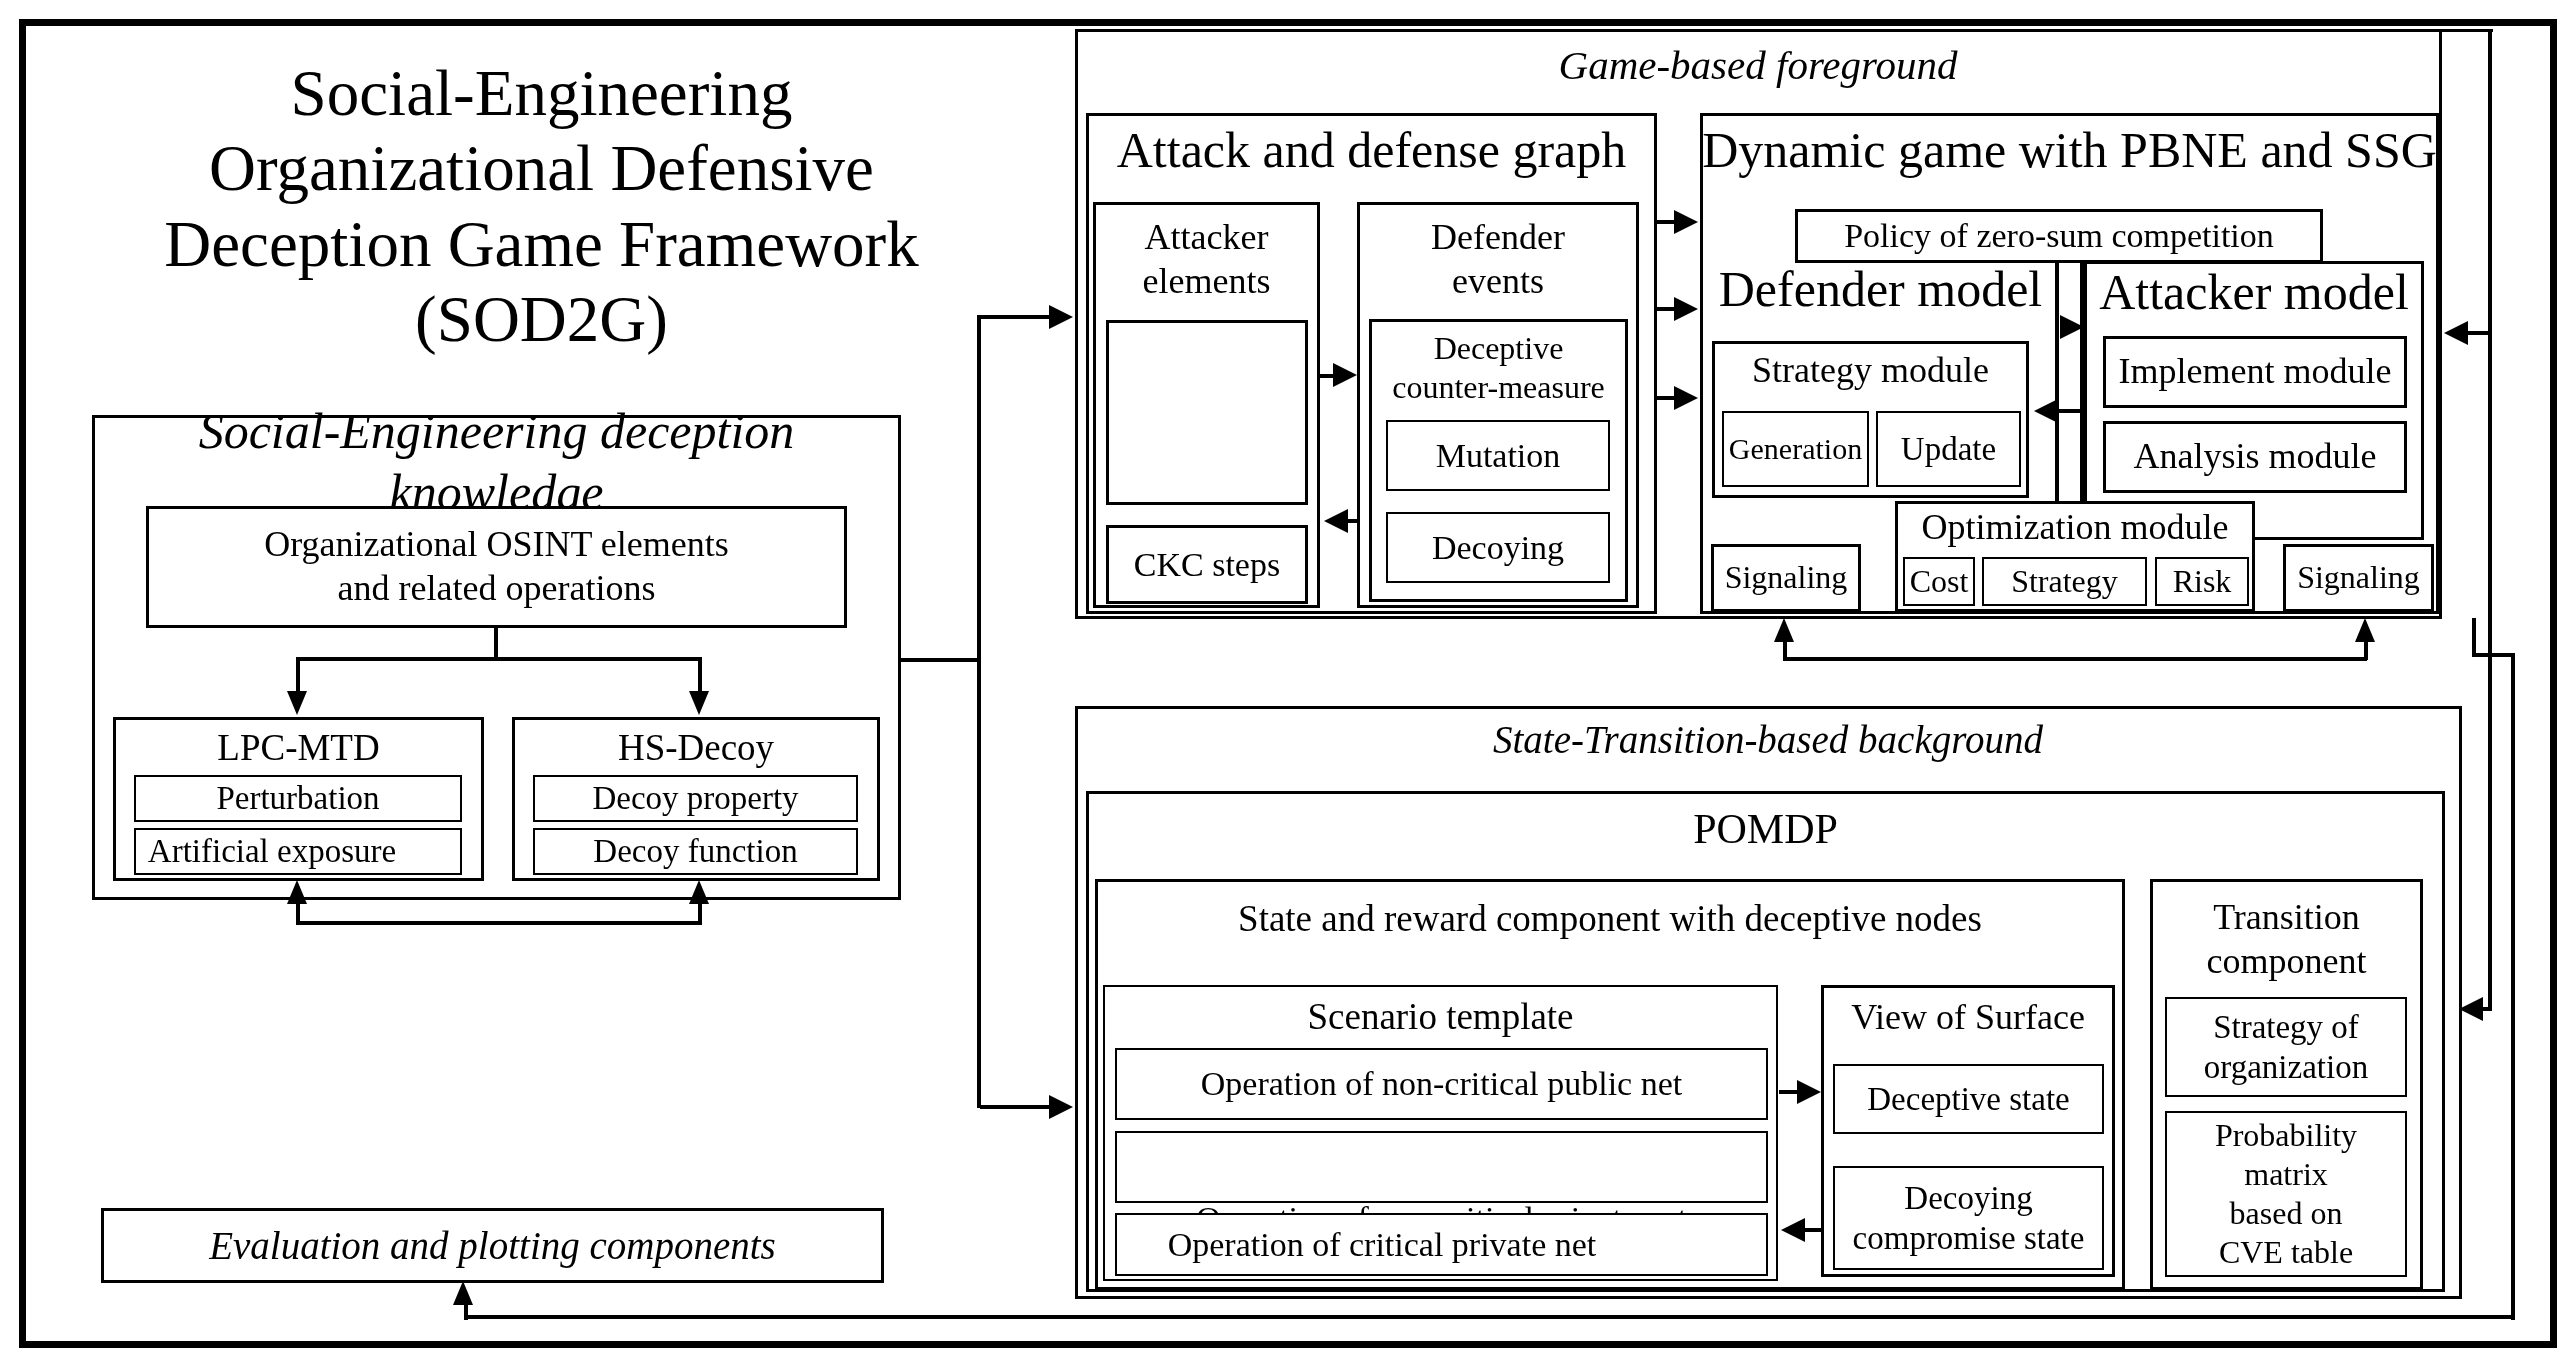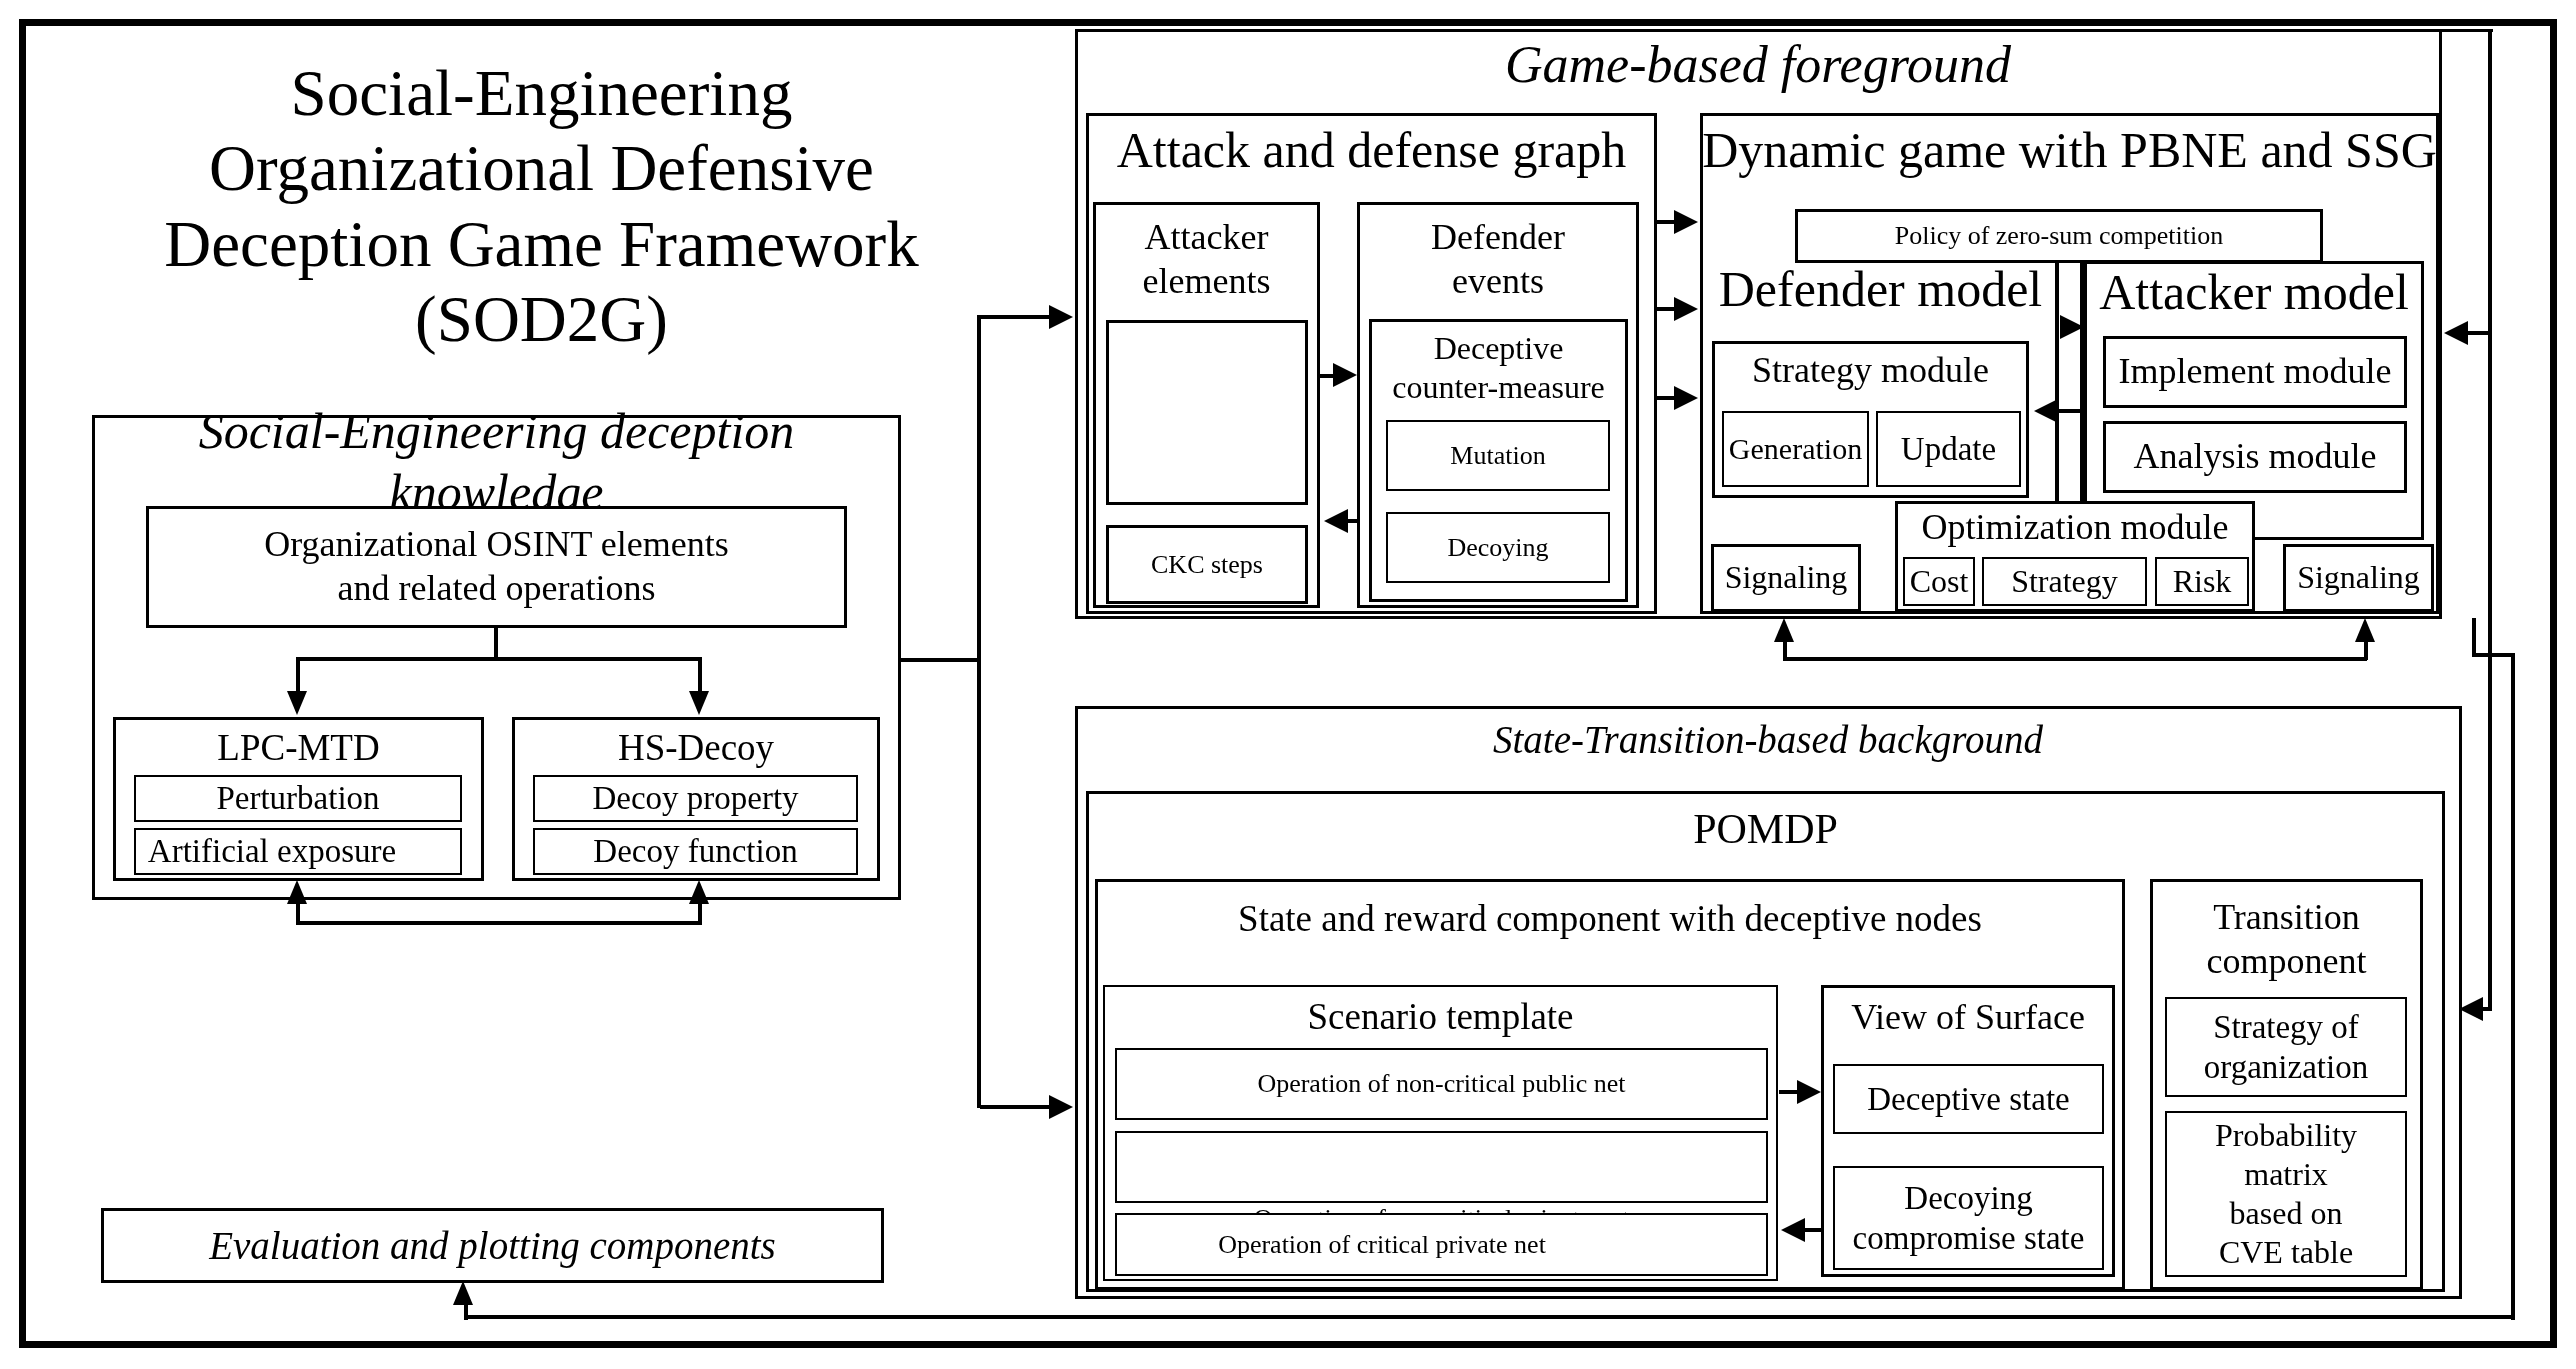--- a/index.html
+++ b/index.html
@@ -3,23 +3,23 @@
 <meta charset="utf-8">
 <style>
   html,body{margin:0;padding:0;background:#fff}
   #canvas{position:relative;width:2576px;height:1370px;background:#ffffff;
           font-family:"Liberation Serif","DejaVu Serif",serif;color:#000;overflow:hidden}
   .box{position:absolute;box-sizing:border-box;border:3.8px solid #000;background:#fff}
   .b4{border-width:2.5px}.b5{border-width:3.2px}.b12{border-width:7.6px}
   .cap{position:absolute;box-sizing:border-box;display:flex;flex-direction:column;
        align-items:center;justify-content:center;text-align:center;line-height:1.22}
   .it{font-style:italic}.bd{font-weight:normal}
-  .f48{font-size:30px}.f50{font-size:32px}.f52{font-size:33px}.f54{font-size:26px}
+  .f48{font-size:30px}.f50{font-size:32px}.f52{font-size:33px}.f54{font-size:34px}
   .f56{font-size:36px}.f58{font-size:37px}.f60{font-size:50px}.f62{font-size:39px}
-  .f64{font-size:52px}.f66{font-size:42px}.f102{font-size:65px;line-height:1.16}
+  .f64{font-size:41px}.f66{font-size:42px}.f102{font-size:65px;line-height:1.16}
   .ln{position:absolute;background:#000}
   .ah{position:absolute;width:0;height:0}
   .ah.r{border-top:12px solid transparent;border-bottom:12px solid transparent;border-left:24px solid #000}
   .ah.l{border-top:12px solid transparent;border-bottom:12px solid transparent;border-right:24px solid #000}
   .ah.u{border-left:10.8px solid transparent;border-right:10.8px solid transparent;border-bottom:24px solid #000}
   .ah.d{border-left:10.8px solid transparent;border-right:10.8px solid transparent;border-top:24px solid #000}
 </style>
 </head>
 <body>
 

